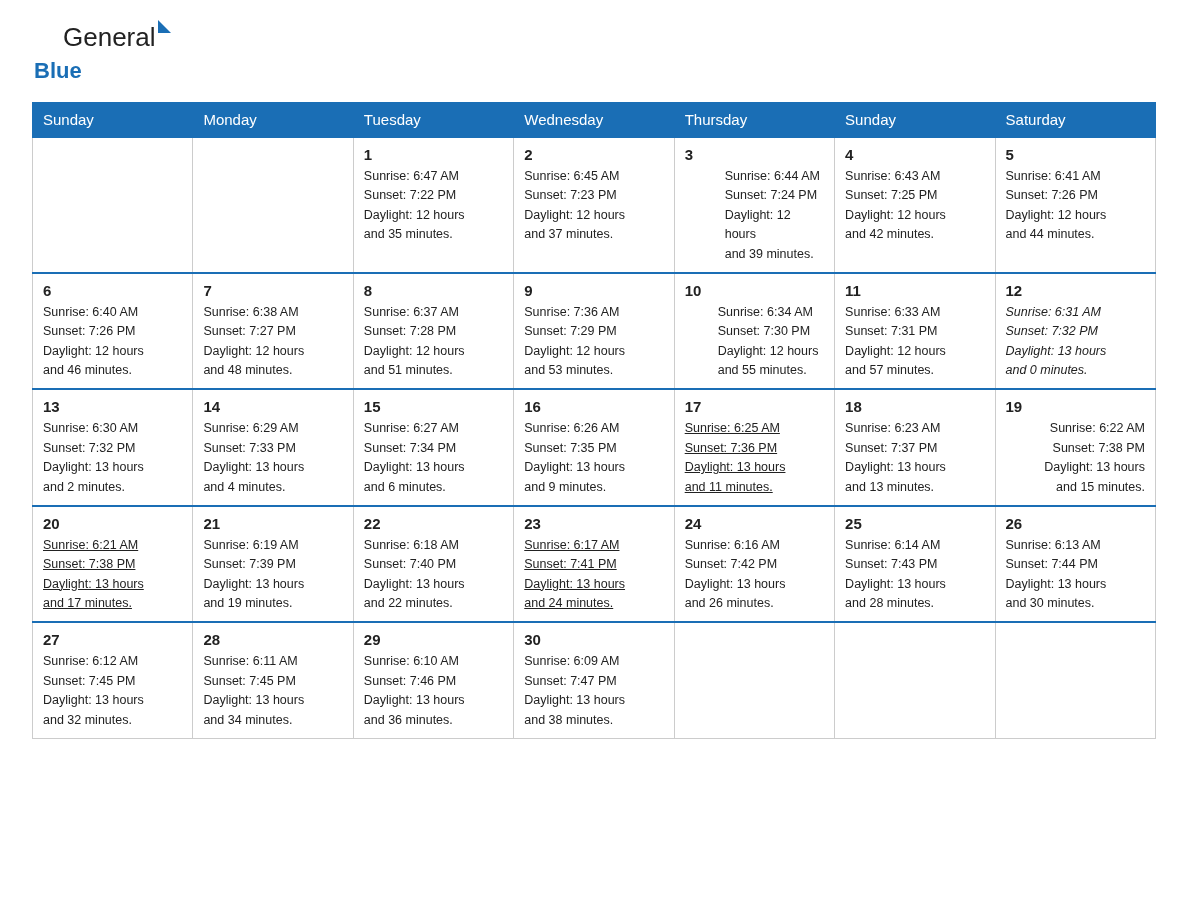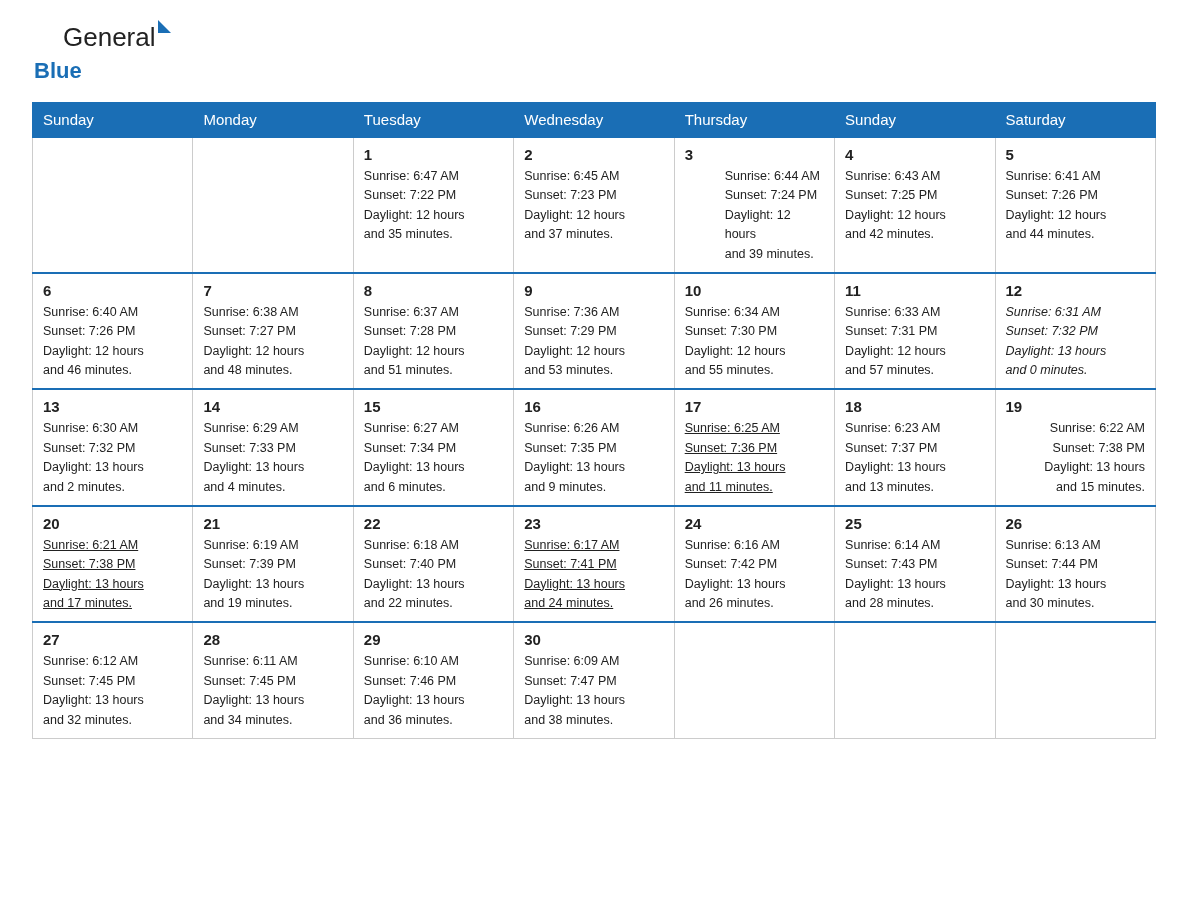--- a/index.html
+++ b/index.html
@@ -190,21 +190,21 @@
         </td>
         <td>
           <span class="day-number">9</span>
           <div class="day-info" style="white-space: pre-line;">Sunrise: 7:36 AM
 Sunset: 7:29 PM
 Daylight: 12 hours
 and 53 minutes.</div>
         </td>
         <td>
           <span class="day-number">10</span>
-          <div class="day-info" style="white-space: pre-line;">Sunrise: 6:34 AM
+          <div class="day-info" style="white-space: pre-line; margin-left: 33px;">Sunrise: 6:34 AM
 Sunset: 7:30 PM
 Daylight: 12 hours
 and 55 minutes.</div>
         </td>
         <td>
           <span class="day-number">11</span>
           <div class="day-info" style="white-space: pre-line;">Sunrise: 6:33 AM
 Sunset: 7:31 PM
 Daylight: 12 hours
 and 57 minutes.</div>

